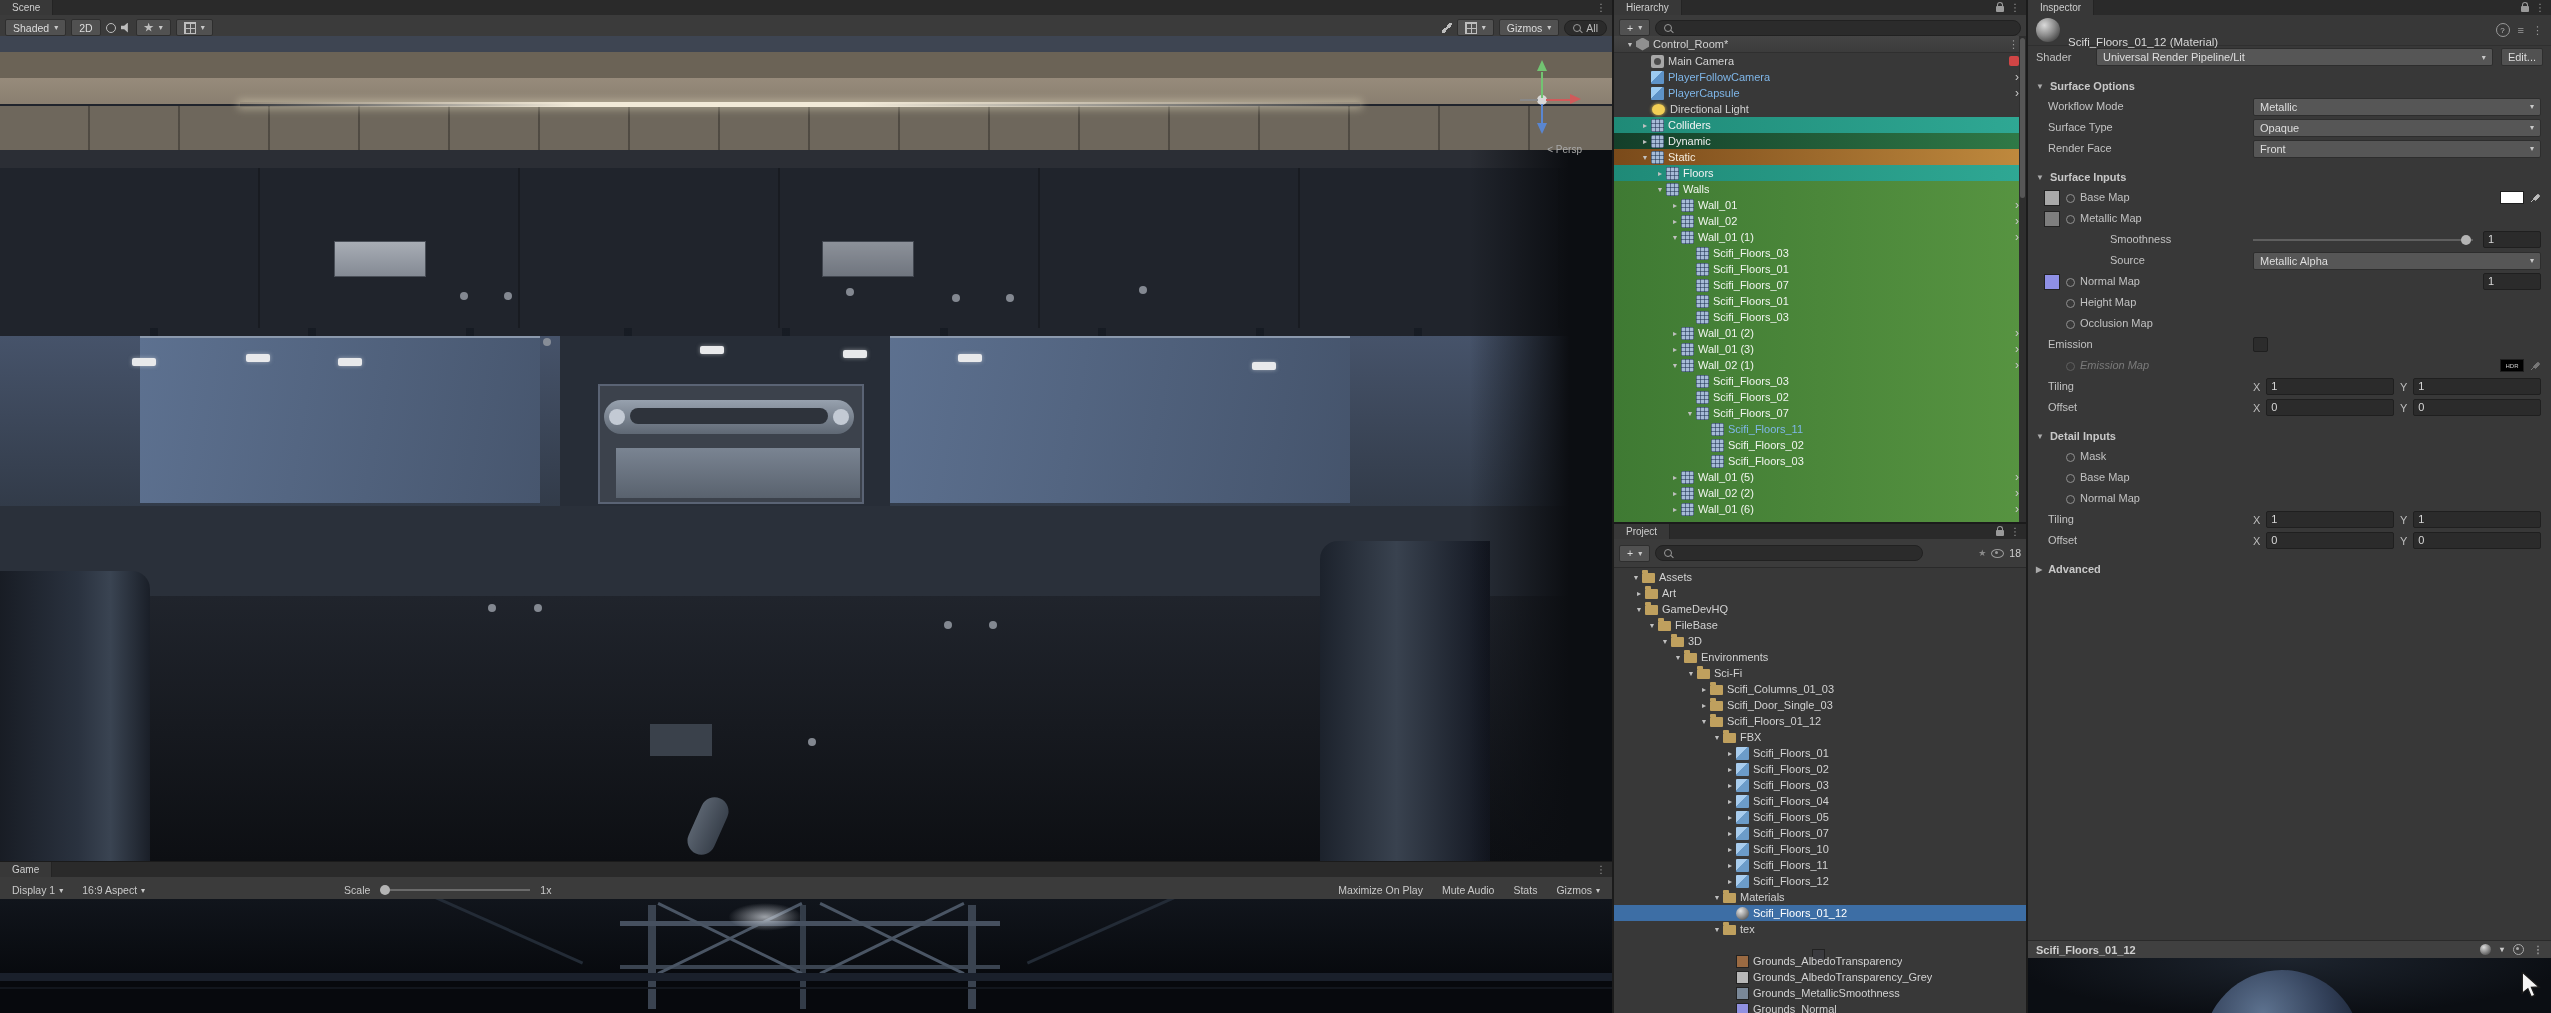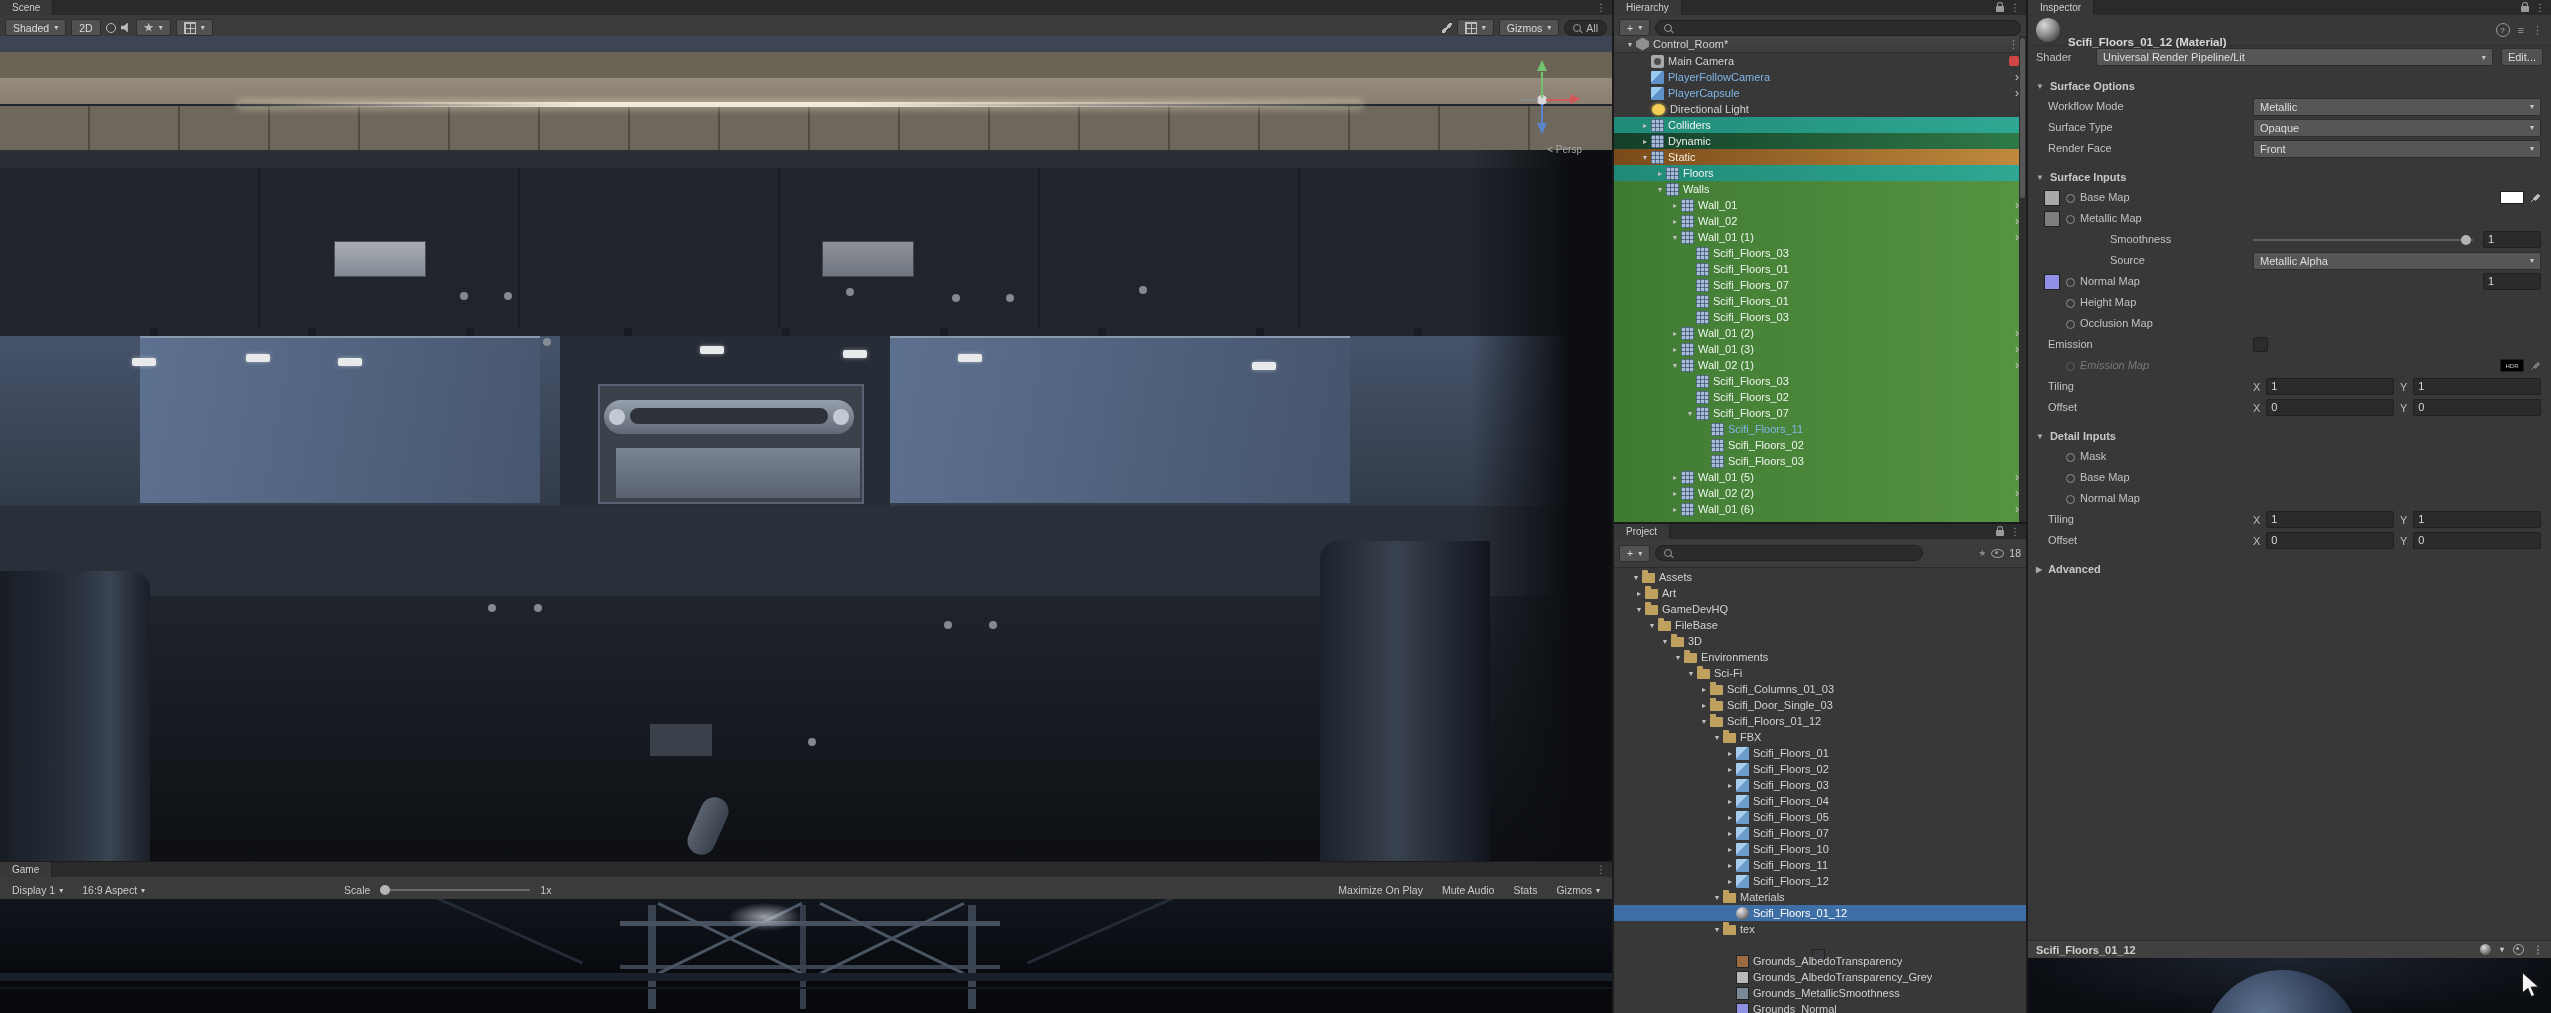--- a/index.html
+++ b/index.html
@@ -67,21 +67,21 @@
   .icon-folder::before{content:"";position:absolute;top:-3px;left:0;width:6px;height:3px;background:#bfa05e;border-radius:1px 1px 0 0;}
   .icon-model{background:linear-gradient(135deg,#a9cdee 45%,#6c9cc9 45%);border-radius:1px;}
   .icon-material{border-radius:50%;background:radial-gradient(circle at 35% 30%,#e6e6e6,#9a9a9a 45%,#4f4f4f 85%);}
   .icon-texture{border:1px solid #222;box-sizing:border-box;}
   .vscroll{position:absolute;right:0;top:36px;bottom:0;width:7px;background:#2e2e2e;}
   .vthumb{position:absolute;left:1px;right:1px;top:2px;height:160px;background:#565656;border-radius:3px;}
 
   
   .mat-header{height:30px;display:flex;align-items:center;padding:0 8px;gap:8px;border-bottom:1px solid #2f2f2f;}
   .mat-thumb{width:24px;height:24px;border-radius:50%;background:radial-gradient(circle at 35% 30%,#dadada,#8c8c8c 45%,#3f3f3f 85%);flex:0 0 24px;}
-  .mat-title{font-weight:bold;font-size:11.5px;color:#d8d8d8;margin-top:23px;}
+  .mat-title{font-weight:normal;font-size:11.5px;color:#d8d8d8;margin-top:23px;}
   .help-icon{width:12px;height:12px;border:1px solid #999;border-radius:50%;color:#bbb;font-size:8px;display:flex;align-items:center;justify-content:center;}
   .presets-icon,.mh-menu{color:#9a9a9a;}
   .shader-row{height:22px;display:flex;align-items:center;padding:0 8px;gap:8px;}
   .shader-row .lbl{width:52px;color:#c2c2c2;}
   .dropdown{height:16px;background:#565656;border:1px solid #2d2d2d;border-radius:2px;display:flex;align-items:center;padding:0 6px;color:#dfdfdf;white-space:nowrap;overflow:hidden;gap:36px;}
   .dropdown .caret{margin-left:auto;}
   .shader-dd{flex:1;}
   .btn.small{height:16px;padding:0 6px;}
   .isec{display:flex;align-items:center;gap:6px;height:20px;margin-top:8px;padding-left:8px;font-weight:bold;color:#c8c8c8;}
   .fold{font-size:8px;color:#aaa;}

